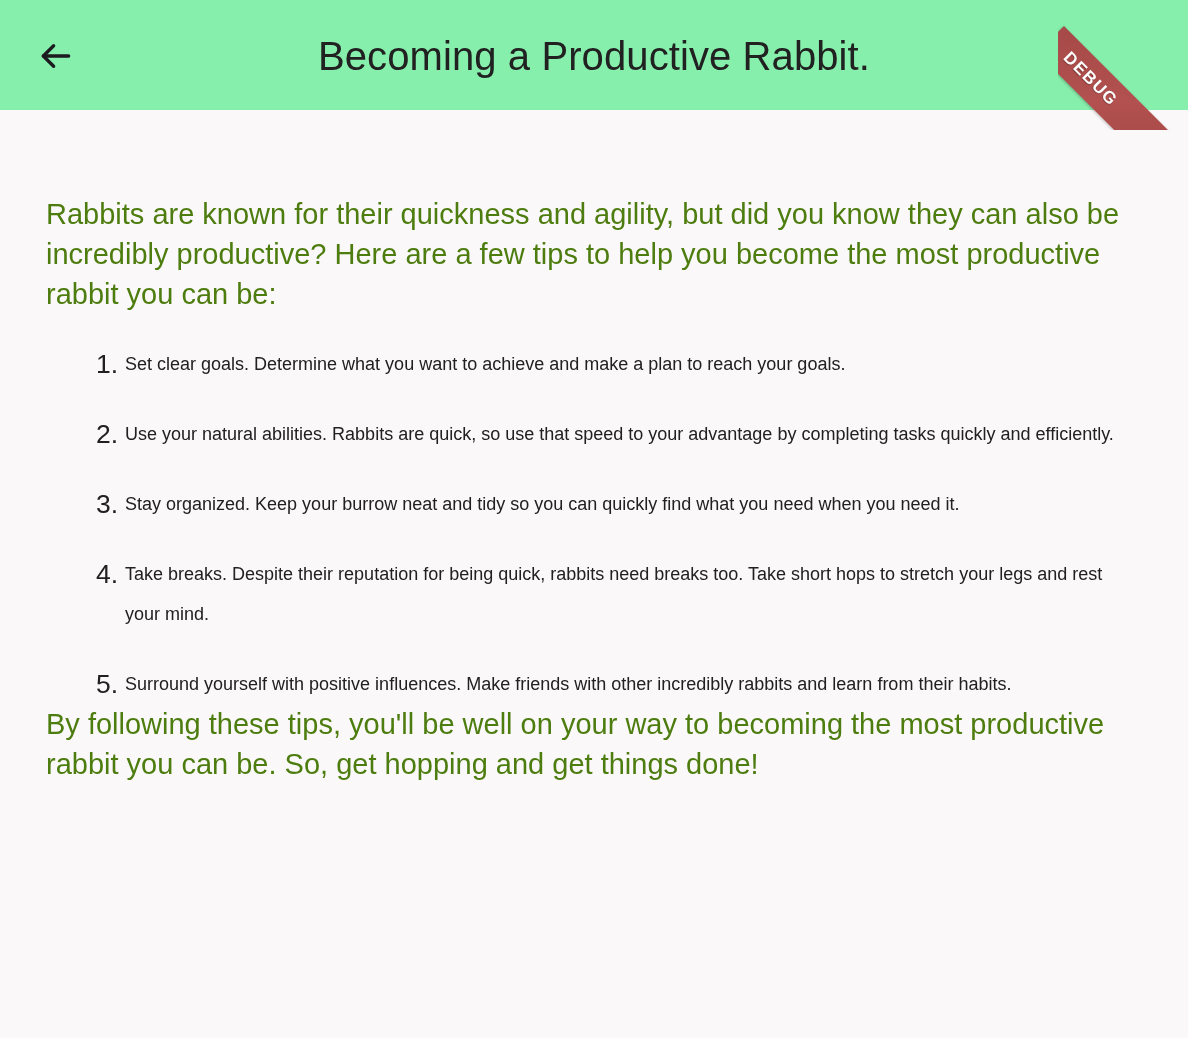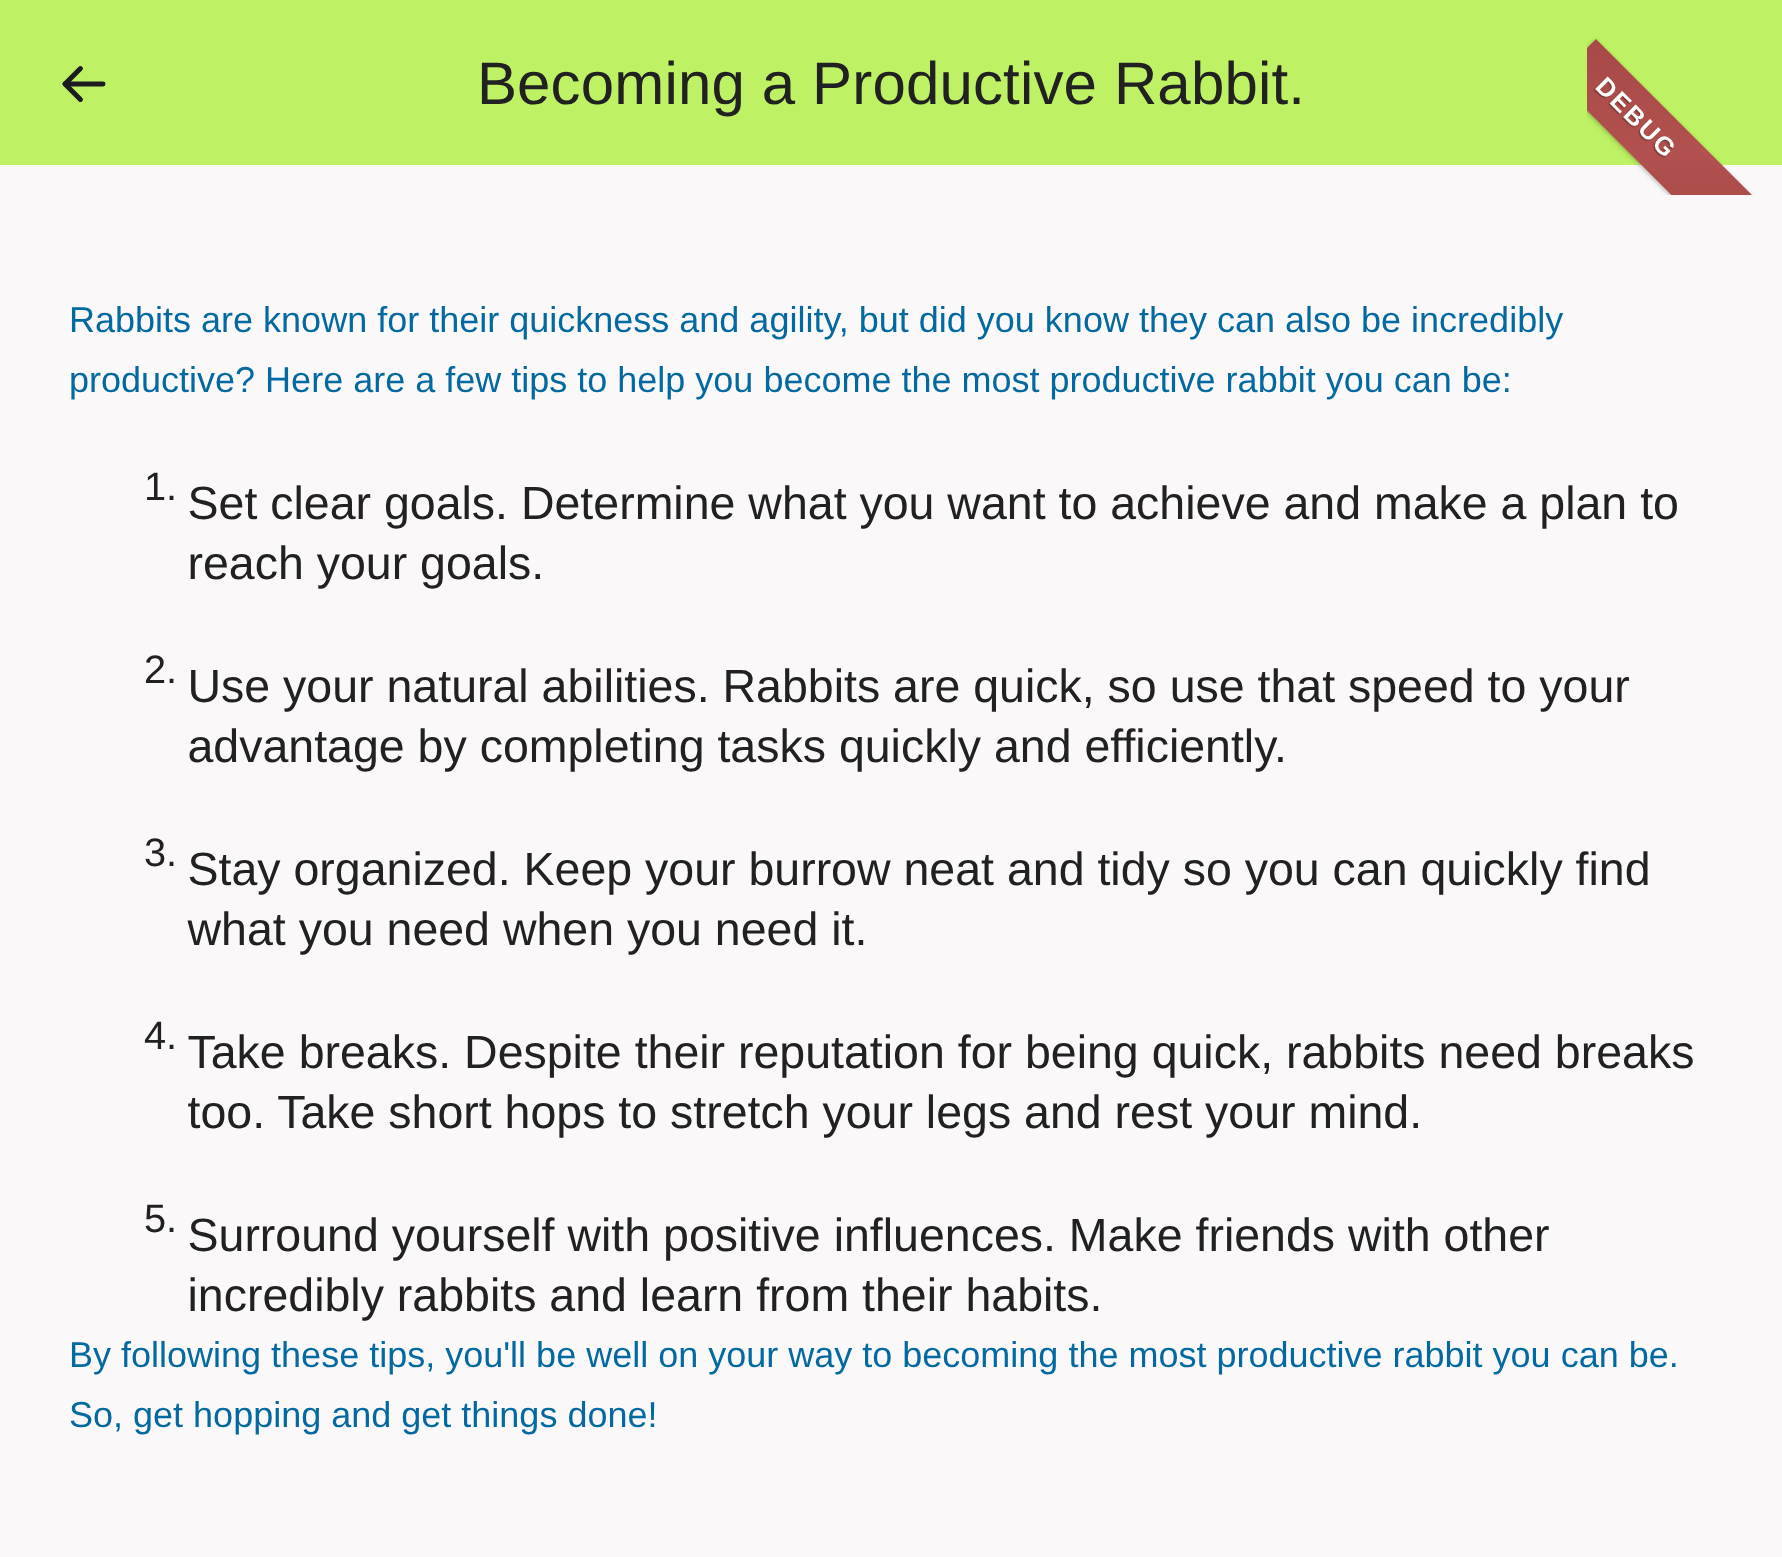--- a/index.html
+++ b/index.html
@@ -15,21 +15,21 @@
     overflow: hidden;
     position: relative;
   }
 
   
   .appbar {
     position: relative;
     height: 110px;
     display: flex;
     align-items: center;
-    background: #bef264;
+    background: #86efac;
   }
   .back-button {
     position: absolute;
     left: 28px;
     top: 28px;
     width: 56px;
     height: 56px;
     display: flex;
     align-items: center;
     justify-content: center;
@@ -86,23 +86,23 @@
     text-shadow: 0 1px 1px rgba(0,0,0,0.30);
     font-family: "Liberation Sans", sans-serif;
   }
 
   
   .content {
     padding: 0 46px;
     box-sizing: border-box;
   }
   .paragraph {
-    font-size: 24px;
+    font-size: 29px;
     line-height: 40px;
-    color: #0369a1;
+    color: #4d7c0f;
     margin: 0;
     max-width: 1092px;
   }
   .paragraph-intro {
     margin-top: 84px;
   }
   .paragraph-outro {
   }
 
   .tips-list {
@@ -121,25 +121,24 @@
 
   .tip-marker {
     flex: 0 0 auto;
     width: 29px;
     font-size: 26.5px;
     line-height: 40px;
     color: #212121;
     text-align: left;
   }
   .tip-text {
-    font-size: 31px;
+    font-size: 18px;
     line-height: 40px;
     color: #212121;
     max-width: 1005px;
-    margin-top: 12px;
   }
 </style>
 </head>
 <body>
 
 <div class="appbar">
   <button class="back-button" aria-label="Back">
     <span>
       <svg width="38" height="38" viewBox="0 0 24 24" fill="none" stroke="#1C1B1F" stroke-width="2.1" stroke-linecap="round" stroke-linejoin="round">
         <line x1="20" y1="12" x2="4" y2="12"></line>

